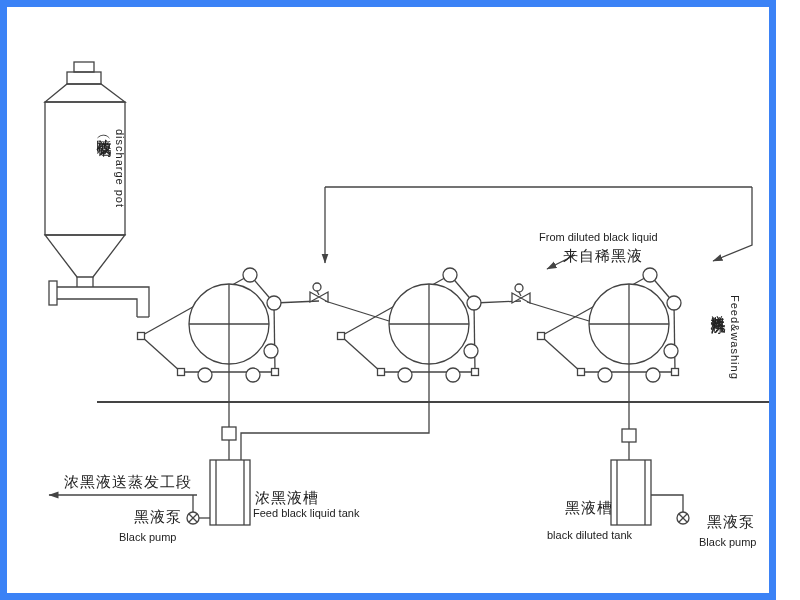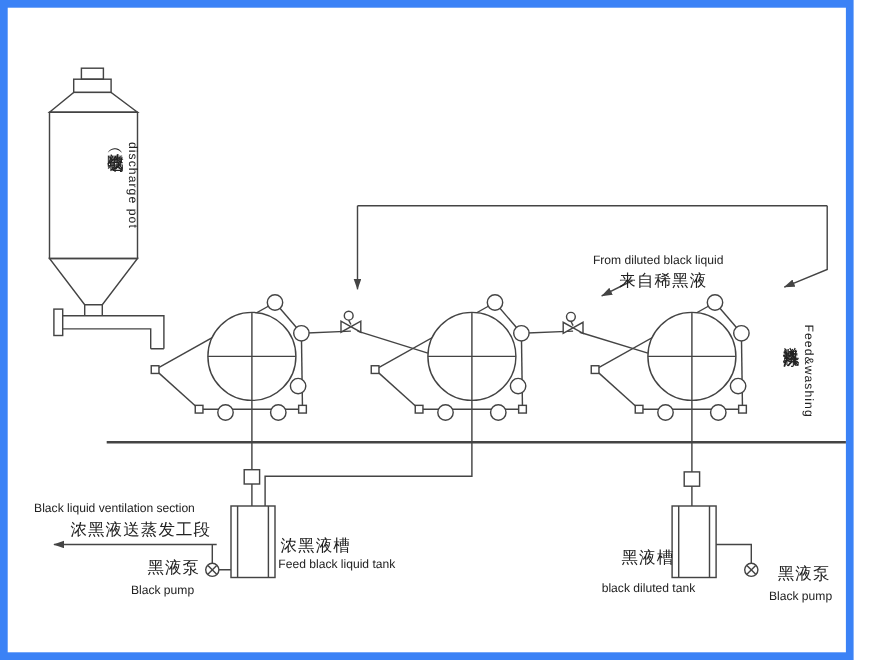--- a/index.html
+++ b/index.html
@@ -139,27 +139,26 @@
 
   <div class="lbl cn vert" style="left:88px; top:120px; height:105px;">喷放仓（锅）</div>
   <div class="lbl vert" style="left:106px; top:122px; height:100px;">discharge pot</div>
 
   <div class="lbl" style="left:532px; top:224px;">From diluted black liquid</div>
   <div class="lbl cn" style="left:556px; top:240px;">来自稀黑液</div>
 
   <div class="lbl cn vert" style="left:702px; top:296px; height:80px;">送浆料洗涤</div>
   <div class="lbl vert" style="left:721px; top:288px; height:95px;">Feed&amp;washing</div>
 
-  <div class="lbl" style="left:24px; top:449px;">Black liquid ventilation section</div>
   <div class="lbl cn" style="left:57px; top:466px;">浓黑液送蒸发工段</div>
 
   <div class="lbl cn" style="left:127px; top:501px;">黑液泵</div>
   <div class="lbl" style="left:112px; top:524px;">Black pump</div>
 
-  <div class="lbl cn" style="left:248px; top:482px;font-family:Liberation Mono, monospace;">浓黑液槽</div>
+  <div class="lbl cn" style="left:248px; top:482px;">浓黑液槽</div>
   <div class="lbl" style="left:246px; top:500px;">Feed black liquid tank</div>
 
   <div class="lbl cn" style="left:558px; top:492px;">黑液槽</div>
   <div class="lbl" style="left:540px; top:522px;">black diluted tank</div>
 
   <div class="lbl cn" style="left:700px; top:506px;">黑液泵</div>
   <div class="lbl" style="left:692px; top:529px;">Black pump</div>
 
 </div>
 

